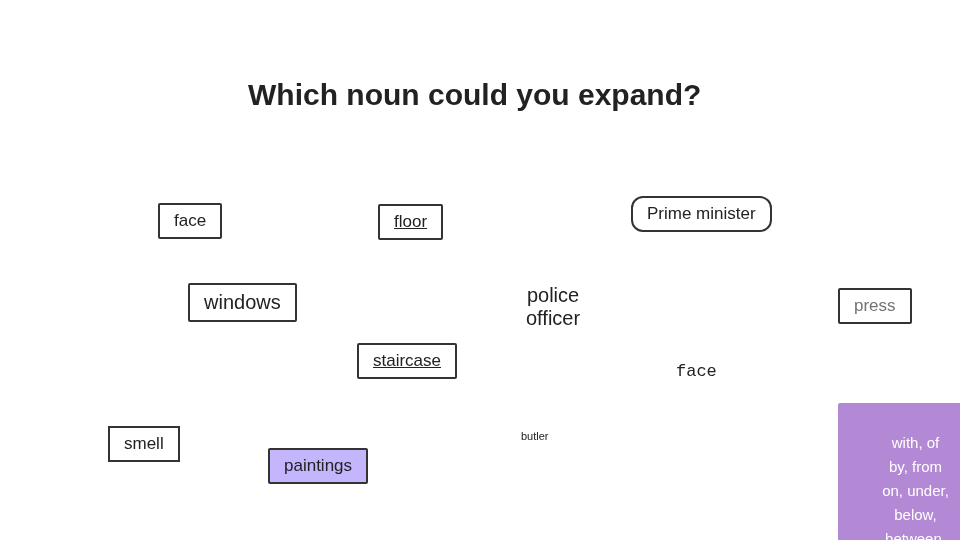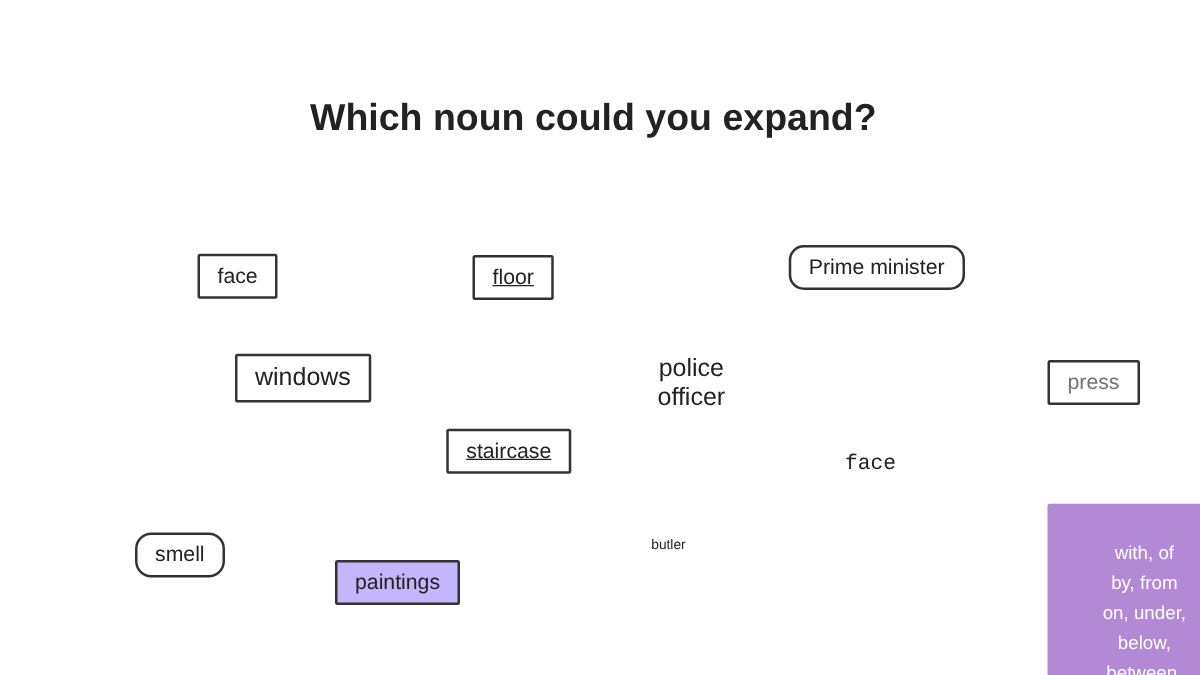--- a/index.html
+++ b/index.html
@@ -58,15 +58,15 @@
 
 <div class="word-box" style="position: absolute; left: 110px; top: 155px; font-size: 17px; color: rgb(34, 34, 34); background: rgb(255, 255, 255); white-space: pre-line; text-align: center; border: 2px solid rgb(51, 51, 51); padding: 6px 14px; border-radius: 2px;">face</div>
 <div class="word-box" style="position: absolute; left: 330px; top: 156px; font-size: 17px; color: rgb(34, 34, 34); background: rgb(255, 255, 255); white-space: pre-line; text-align: left; border: 2px solid rgb(51, 51, 51); padding: 6px 14px; border-radius: 2px; text-decoration: underline;">floor</div>
 <div class="word-box" style="position: absolute; left: 583px; top: 148px; font-size: 17px; color: rgb(34, 34, 34); background: rgb(255, 255, 255); white-space: pre-line; text-align: center; border: 2px solid rgb(51, 51, 51); padding: 6px 14px; border-radius: 12px;">Prime minister</div>
 <div class="word-box" style="position: absolute; left: 140px; top: 235px; font-size: 20px; color: rgb(34, 34, 34); background: rgb(255, 255, 255); white-space: pre-line; text-align: center; border: 2px solid rgb(51, 51, 51); padding: 6px 14px; border-radius: 2px;">windows</div>
 <div style="position: absolute; left: 470px; top: 232px; font-size: 20px; color: rgb(34, 34, 34); background: rgb(255, 255, 255); white-space: pre-line; text-align: center; padding: 4px 8px;">police
 officer</div>
 <div class="word-box" style="position: absolute; left: 309px; top: 295px; font-size: 17px; color: rgb(34, 34, 34); background: rgb(255, 255, 255); white-space: pre-line; text-align: center; border: 2px solid rgb(51, 51, 51); padding: 6px 14px; border-radius: 2px; text-decoration: underline;">staircase</div>
 <div class="word-box" style="position: absolute; left: 790px; top: 240px; font-size: 17px; color: #737373; background: rgb(255, 255, 255); white-space: pre-line; text-align: center; border: 2px solid rgb(51, 51, 51); padding: 6px 14px; border-radius: 2px;">press</div>
 <div style="position: absolute; left: 620px; top: 310px; font-size: 17px; color: rgb(34, 34, 34); background: rgb(255, 255, 255); white-space: pre-line; text-align: center; padding: 4px 8px; font-family: Liberation Mono, monospace;">face</div>
-<div class="word-box" style="position: absolute; left: 60px; top: 378px; font-size: 17px; color: rgb(34, 34, 34); background: rgb(255, 255, 255); white-space: pre-line; text-align: center; border: 2px solid rgb(51, 51, 51); padding: 6px 14px; border-radius: 13px;">smell</div>
+<div class="word-box" style="position: absolute; left: 60px; top: 378px; font-size: 17px; color: rgb(34, 34, 34); background: rgb(255, 255, 255); white-space: pre-line; text-align: center; border: 2px solid rgb(51, 51, 51); padding: 6px 14px; border-radius: 0;">smell</div>
 <div class="word-box" style="position: absolute; left: 220px; top: 400px; font-size: 17px; color: rgb(34, 34, 34); background: #c4b5fd; white-space: pre-line; text-align: center; border: 2px solid rgb(51, 51, 51); padding: 6px 14px; border-radius: 2px;">paintings</div>
 <div style="position: absolute; left: 465px; top: 378px; font-size: 11px; color: rgb(34, 34, 34); background: rgb(255, 255, 255); white-space: pre-line; text-align: center; padding: 4px 8px;">butler</div>
 
 </body></html>

